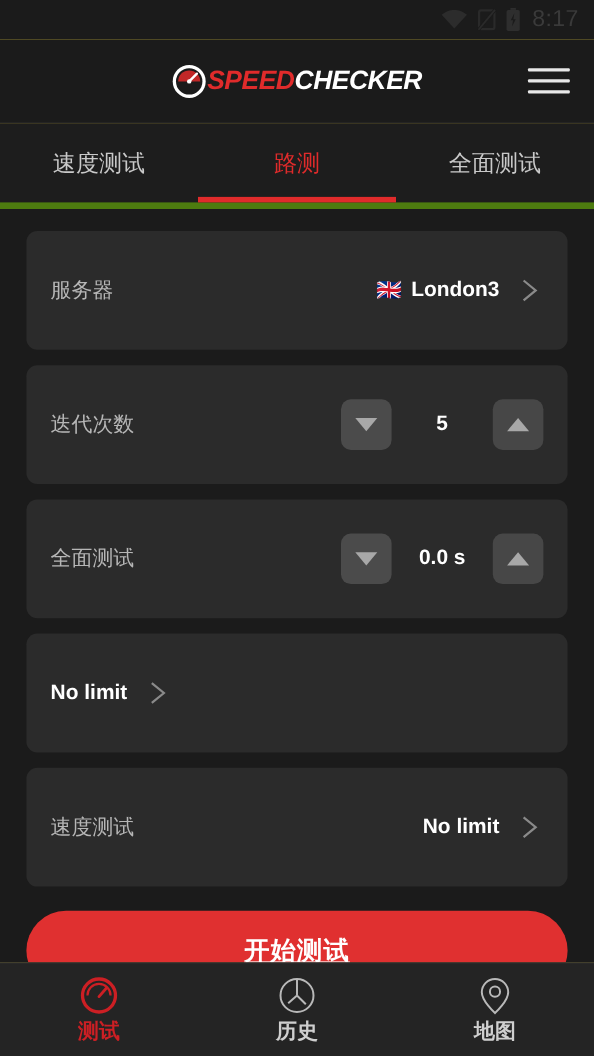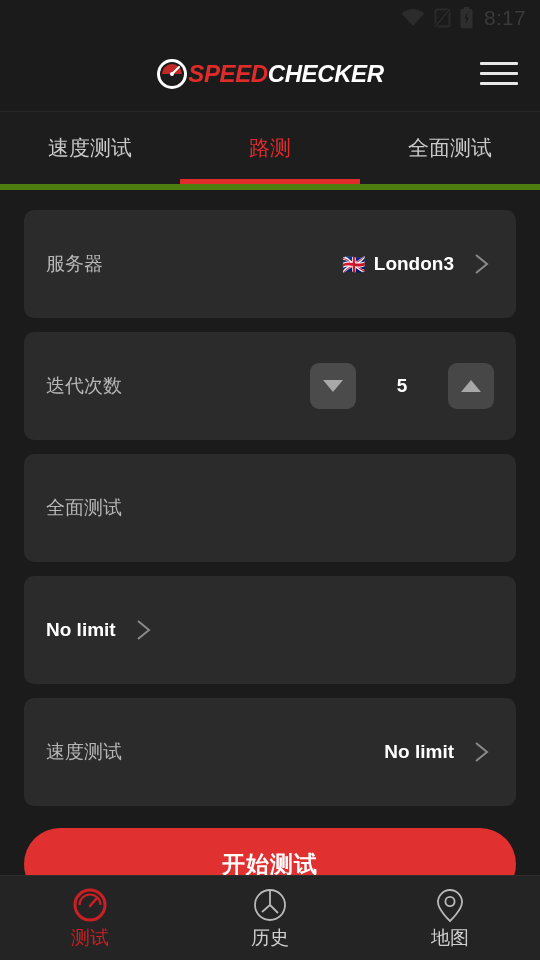--- a/index.html
+++ b/index.html
@@ -120,34 +120,35 @@
   }
 
   
   .start-btn {
     margin-top:22px;
     height:72px;
     background:#e03030;
     border-radius:36px;
     display:flex; align-items:center; justify-content:center;
     color:#ffffff; font-size:23px; font-weight:bold;
-    cursor:pointer; letter-spacing:1px;
+    cursor:pointer; letter-spacing:1px;text-decoration:underline;
   }
 
   
   .bottomnav {
     height:85px; flex:0 0 85px;
     background:#242424;
     display:flex; align-items:center;
     border-top:1px solid #2e2e2e;
   }
   .navitem {
     flex:1 1 0; display:flex; flex-direction:column;
     align-items:center; justify-content:center; gap:0;
     cursor:pointer;
+    font-weight:bold;
   }
   .nav-ico { width:40px; height:40px; display:flex; align-items:center; justify-content:center; }
   .nav-label { font-size:19px; color:#cfcfcf; }
   .navitem.active .nav-label { color:#cc1f24; }
 </style>
 </head>
 <body>
 
 <div id="app">
 
@@ -225,20 +226,29 @@
         </span>
         <span class="step-value">5</span>
         <span class="step-btn step-inc">
           <span class="tri-up"></span>
         </span>
       </span>
     </div>
 
     <div class="card">
       <span class="card-label">全面测试</span>
+      <span class="stepper">
+        <span class="step-btn step-dec">
+          <span class="tri-down"></span>
+        </span>
+        <span class="step-value">0.0 s</span>
+        <span class="step-btn step-inc">
+          <span class="tri-up"></span>
+        </span>
+      </span>
     </div>
 
     <div class="card">
       <span class="card-value">No limit</span>
       <span class="chev">
         <svg width="26" height="26" viewBox="0 0 26 26">
             <polyline points="8,4 19,13 8,22" fill="none" stroke="#8a8a8a" stroke-width="2"></polyline>
           </svg>
       </span>
     </div>

